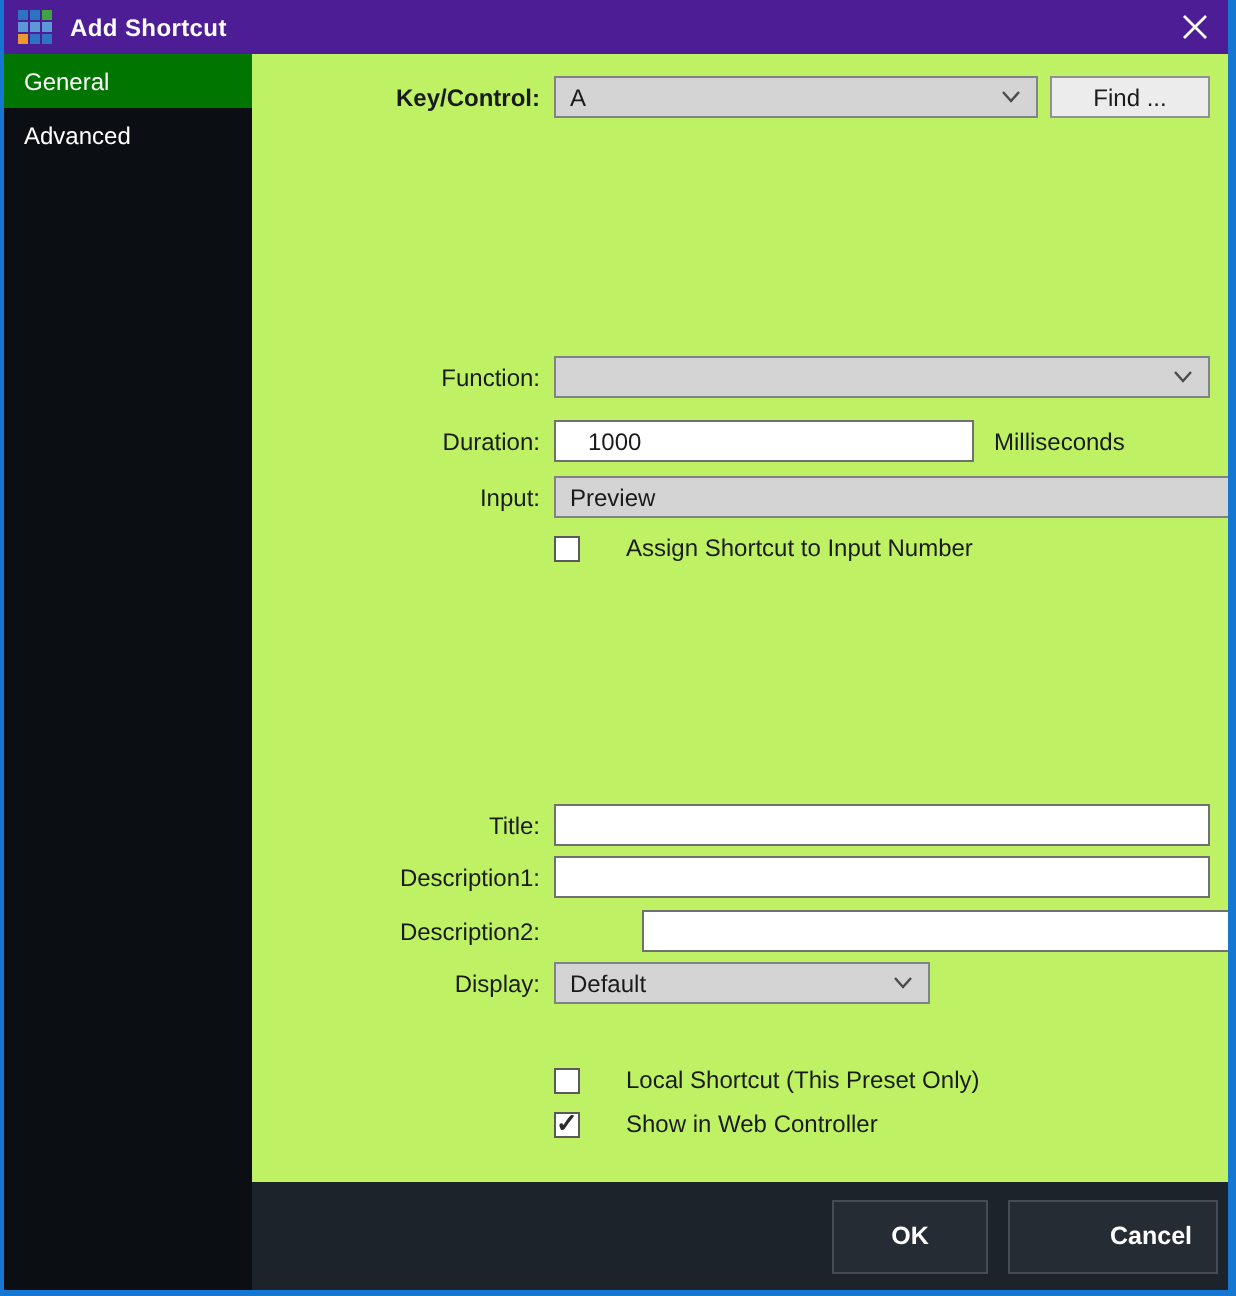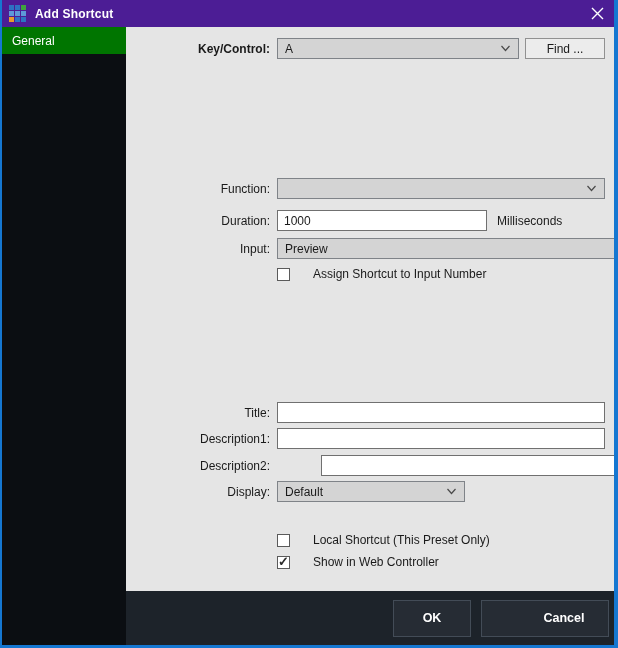--- a/index.html
+++ b/index.html
@@ -55,40 +55,40 @@
   }
   .side-tab {
     height: 27px;
     display: flex; align-items: center;
     padding-left: 10px;
     font-size: 12px;
     color: #fff;
   }
   .side-tab.active { background: #007500; }
   .main { flex: 1; display: flex; flex-direction: column; min-width: 0; }
-  .content { position: relative; flex: 1; background: #e5e5e5; }
+  .content { position: relative; flex: 1; background: #bef264; }
   
   .row { position: absolute; left: 0; display: flex; align-items: center; height: 21px; }
   .lbl { width: 144px; text-align: right; margin-right: 7px; flex: 0 0 144px; color: #1a1a1a; }
   .lbl.bold { font-weight: bold; }
   .combo {
     height: 21px;
     background: #d4d4d4;
     border: 1px solid #7f8388;
     display: flex; align-items: center;
     padding: 0 7px;
     color: #1a1a1a;
   }
   .combo .combo-value { flex: 1; white-space: nowrap; overflow: hidden; }
   .combo svg { flex: 0 0 auto; margin-left: 6px; }
   .tbox {
     height: 21px;
     background: #fff;
     border: 1px solid #707070;
-    padding: 0 6px;
+    padding: 0 16px;
     font-family: "Liberation Sans", sans-serif;
     font-size: 12px;
     color: #1a1a1a;
     outline: none;
   }
   .suffix { margin-left: 10px; }
   .find-btn {
     position: absolute;
     left: 399px; top: 0;
     width: 80px; height: 21px;
@@ -127,21 +127,21 @@
   .dark-btn {
     height: 37px;
     background: #262c34;
     border: 1px solid #434c57;
     color: #ffffff;
     font-family: "Liberation Sans", sans-serif;
     font-size: 12.5px;
     font-weight: bold;
   }
   .dark-btn.ok { width: 78px; }
-  .dark-btn.cancel { width: 128px; padding-left: 44px; }
+  .dark-btn.cancel { width: 105px; padding-left: 44px; }
 </style>
 </head>
 <body>
 
 <div class="window">
 
   <div class="titlebar">
     <div class="app-icon">
       <span></span>
         <span></span>
@@ -158,20 +158,21 @@
       <svg width="13" height="13" viewBox="0 0 13 13">
         <path d="M1 1 L12 12 M12 1 L1 12" stroke="#ffffff" stroke-width="1.4" fill="none"></path>
       </svg>
     </div>
   </div>
 
   <div class="body">
 
     <div class="sidebar">
       <div class="side-tab active">General</div>
+      <div class="side-tab">Advanced</div>
     </div>
 
     <div class="main">
       <div class="content">
 
         <div class="row" style="top:11px;">
           <span class="lbl bold">Key/Control:</span>
           <div class="combo" style="width:242px;">
             <span class="combo-value">A</span>
             <svg width="11" height="7" viewBox="0 0 11 7">

